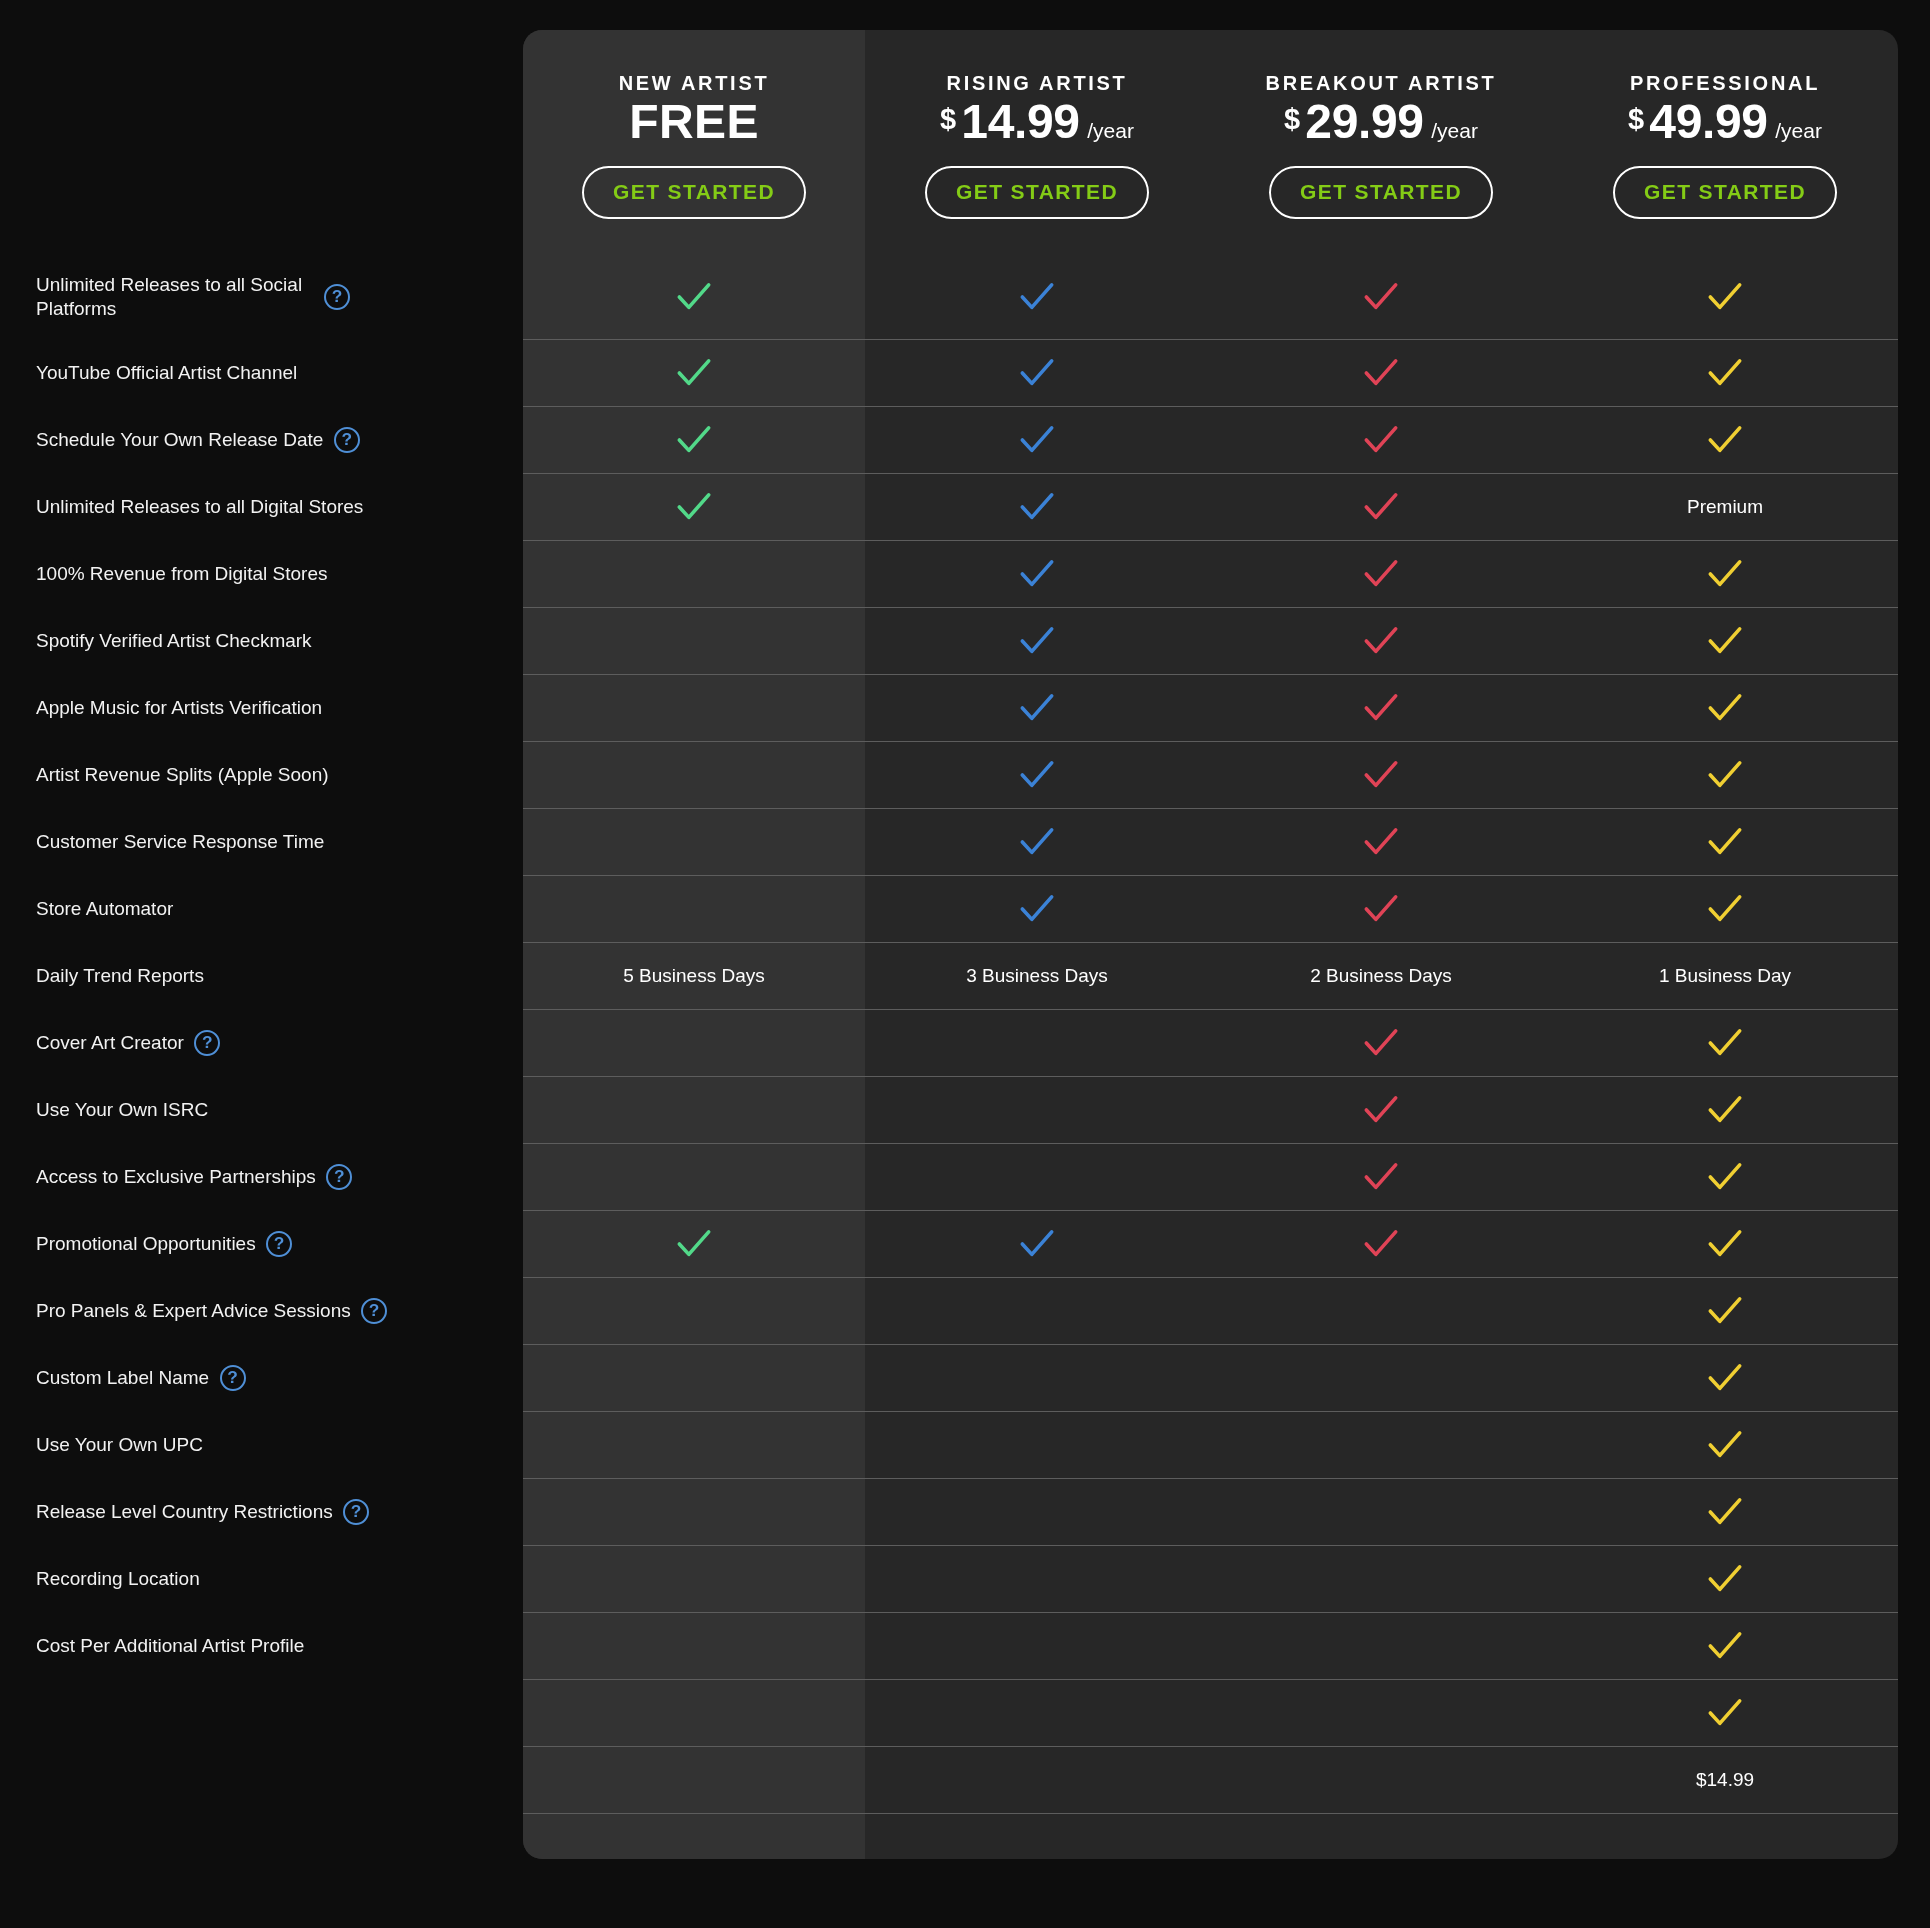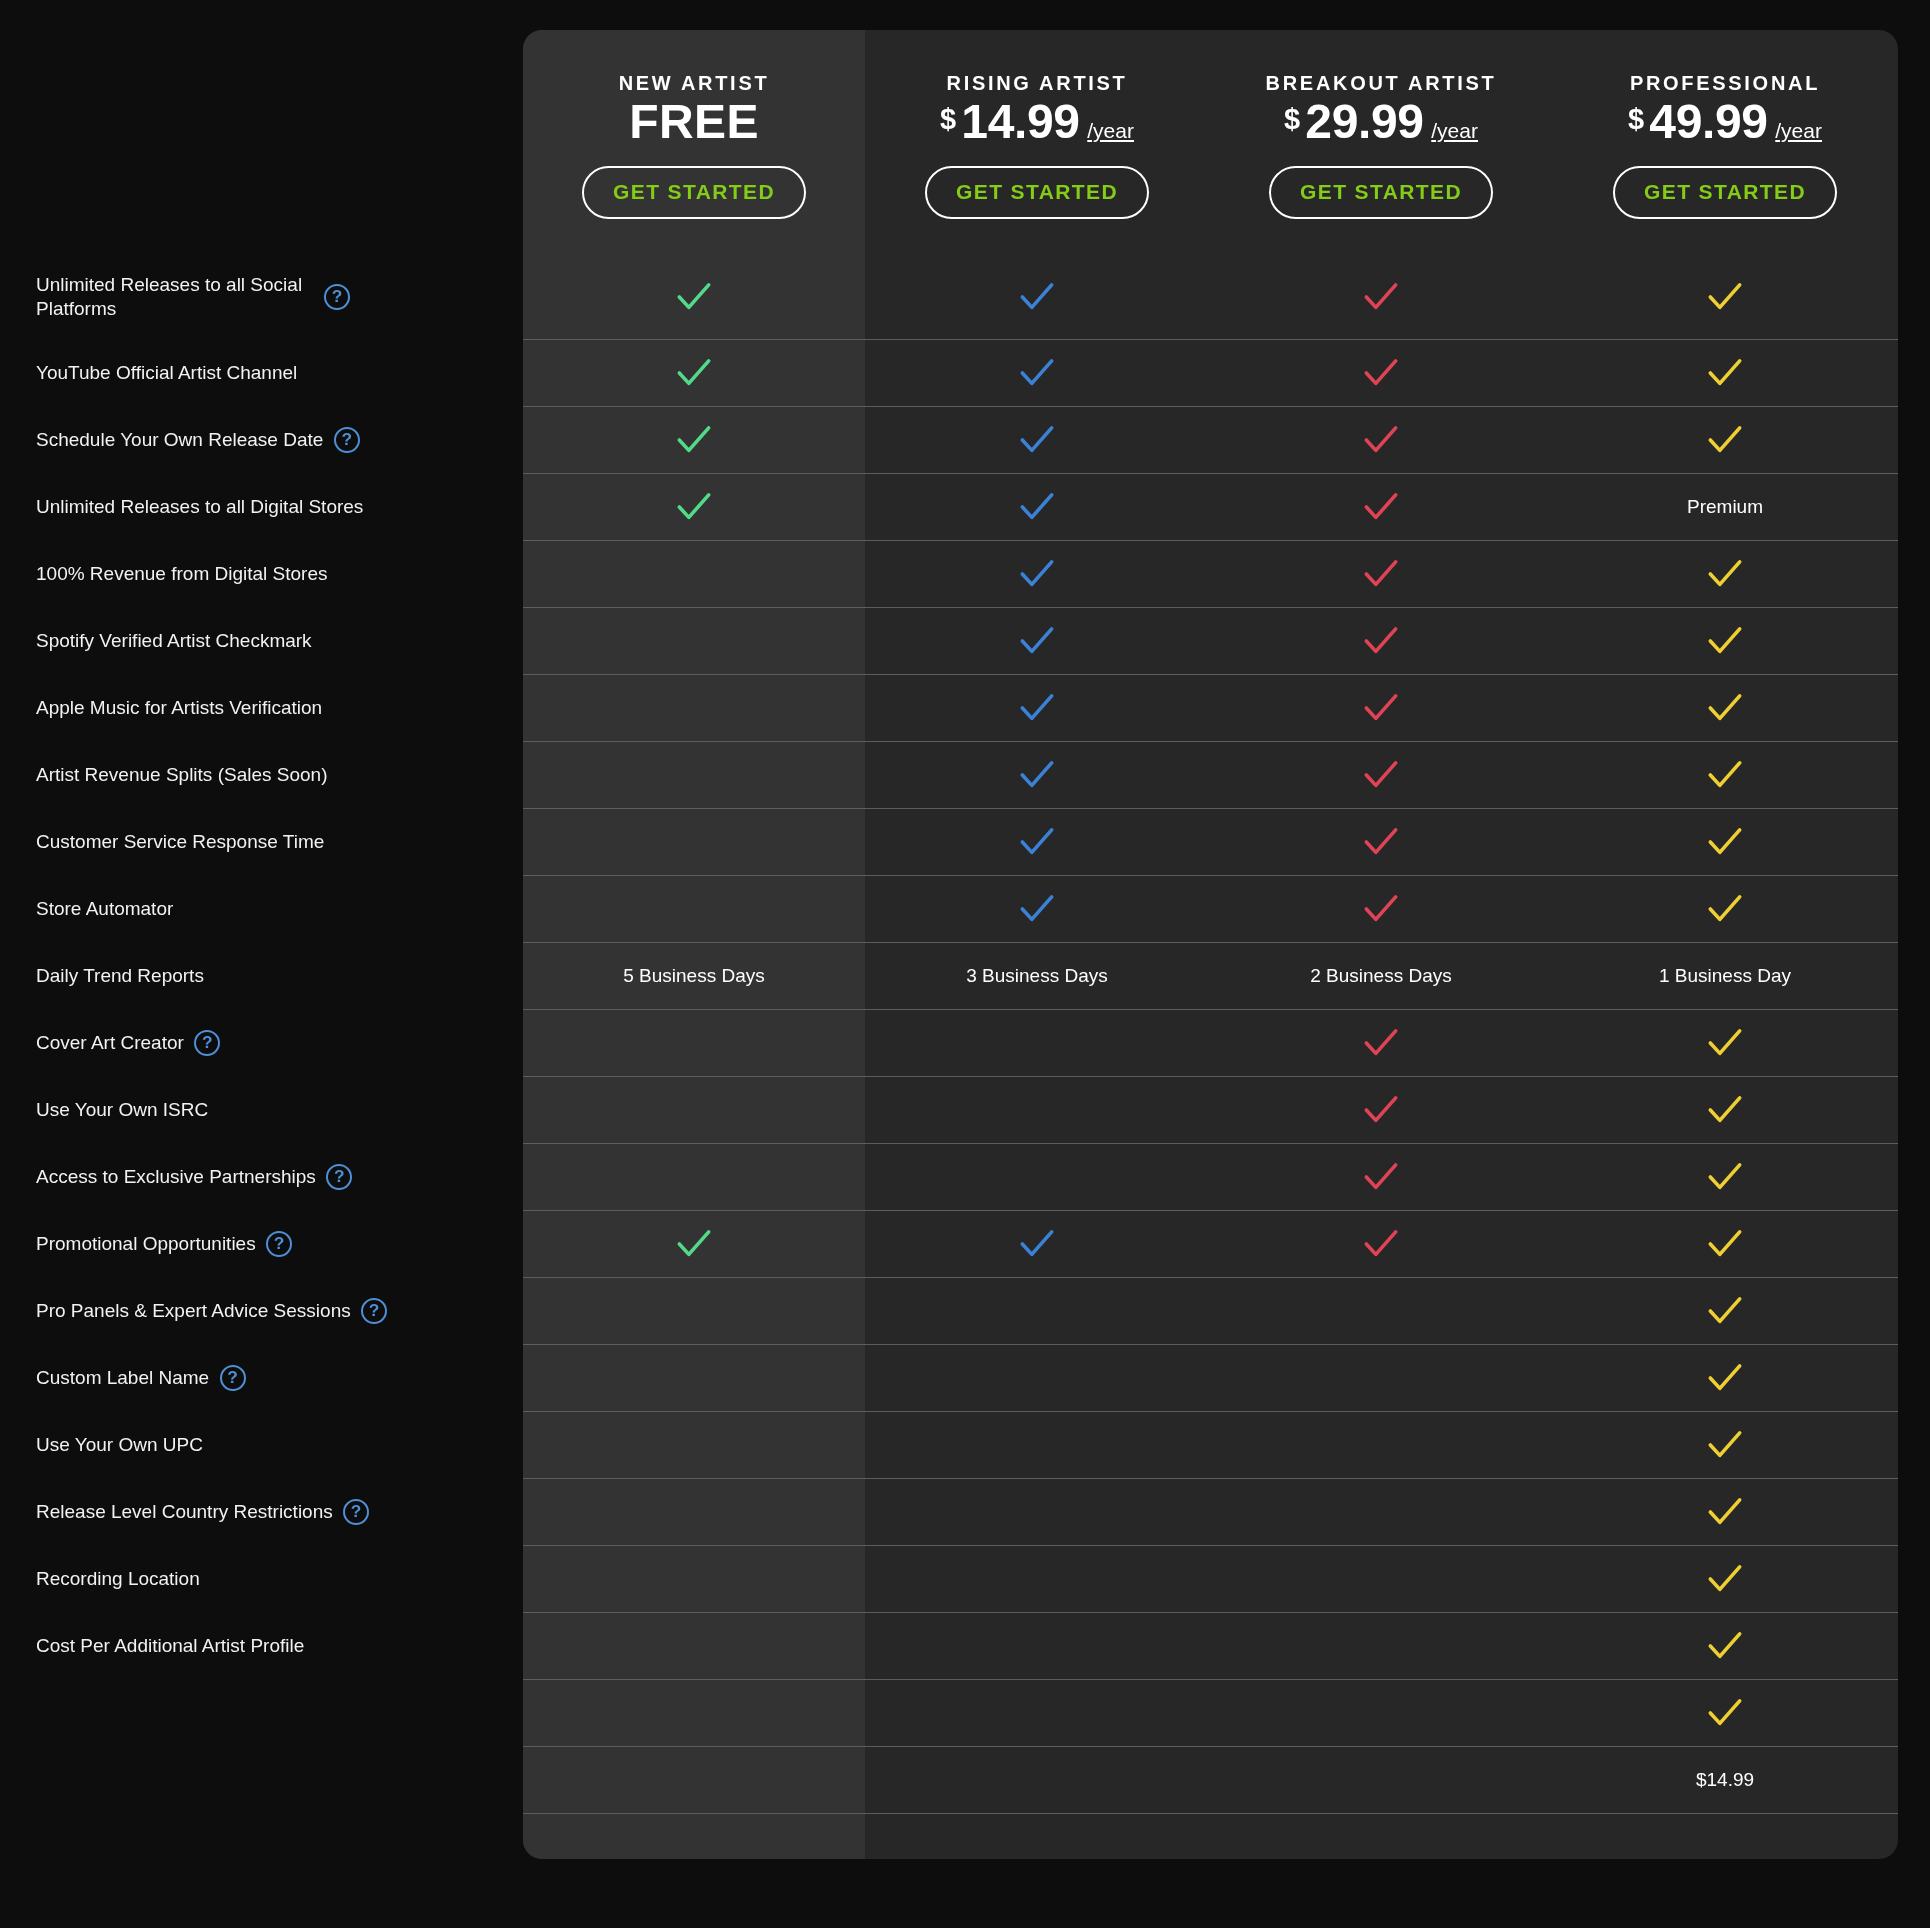--- a/index.html
+++ b/index.html
@@ -103,21 +103,20 @@
   }
   .price-free {
     font-size: 48px;
     font-weight: bold;
     letter-spacing: 0.4px;
   }
   .price-per {
     font-size: 21px;
     font-weight: normal;
     margin-left: 7.8px;
-    text-decoration: underline;
   }
 
   .cta-btn {
     margin-top: 14px;
     border: 2.6px solid #ffffff;
     background: transparent;
     color: #84cc16;
     border-radius: 35px;
     font-family: "Liberation Sans", sans-serif;
     font-size: 21px;
@@ -212,21 +211,21 @@
           <div class="lrow">
             <span class="lrow-text">100% Revenue from Digital Stores</span>
           </div>
           <div class="lrow">
             <span class="lrow-text">Spotify Verified Artist Checkmark</span>
           </div>
           <div class="lrow">
             <span class="lrow-text">Apple Music for Artists Verification</span>
           </div>
           <div class="lrow">
-            <span class="lrow-text">Artist Revenue Splits (Sales Soon)</span>
+            <span class="lrow-text">Artist Revenue Splits (Apple Soon)</span>
           </div>
           <div class="lrow">
             <span class="lrow-text">Customer Service Response Time</span>
           </div>
           <div class="lrow">
             <span class="lrow-text">Store Automator</span>
           </div>
           <div class="lrow">
             <span class="lrow-text">Daily Trend Reports</span>
           </div>

